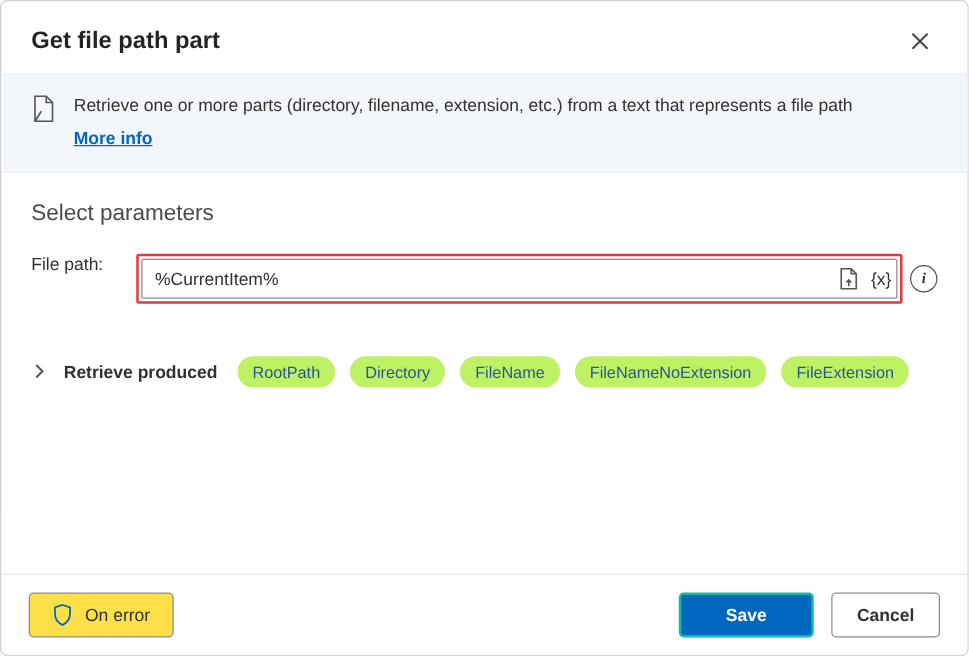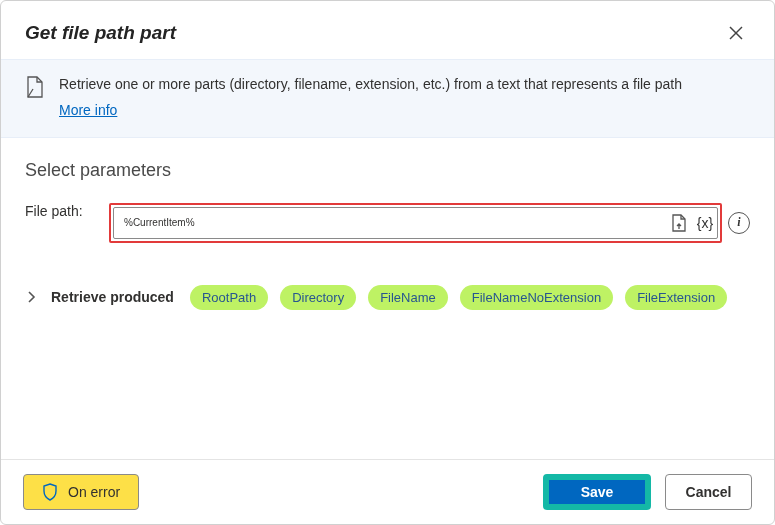--- a/index.html
+++ b/index.html
@@ -2,42 +2,42 @@
 <html><head>
 <meta charset="utf-8">
 <style>
   * { box-sizing: border-box; margin: 0; padding: 0; }
   html, body { width: 775px; height: 525px; font-family: "Segoe UI", Arial, sans-serif; font-size: 14px; color: #323130; }
   .dialog {
     width: 775px; height: 525px; border: 1px solid #d0d0d0; border-radius: 6px;
     display: flex; flex-direction: column; background: #fff; position: relative;
   }
   .header { display: flex; align-items: center; justify-content: space-between; padding: 18px 24px 12px 24px; }
-  .title { font-size: 19px; font-weight: 600; color: #242424; font-style: italic; }
+  .title { font-size: 19px; font-weight: 600; color: #242424; }
   .close-btn { width: 28px; height: 28px; display:flex; align-items:center; justify-content:center; border:none; background:none; cursor:pointer; color:#444; }
   .close-btn svg { width:14px; height:14px; }
 
   .info-banner {
     background: #f3f7fc; border-top: 1px solid #e7eef8; border-bottom: 1px solid #e7eef8;
     padding: 14px 24px 16px 24px; display:flex; gap:14px; align-items:flex-start;
   }
   .info-banner .icon-col { flex:0 0 auto; padding-top:2px; }
   .info-banner .text-col { flex:1 1 auto; color:#323130; line-height:1.45; }
-  .more-info { display:inline-block; margin-top:6px; color:#0067c0; text-decoration:underline; font-size:14px; }
+  .more-info { display:inline-block; margin-top:6px; color:#0067c0; text-decoration:underline; font-size:14px;font-weight:bold; }
 
   .body { padding: 22px 24px 0 24px; flex:1 1 auto; }
   .section-title { font-size:18px; color:#4a4a4a; font-weight:400; margin-bottom:22px; }
 
   .param-row { display:flex; gap:12px; margin-bottom:42px; }
   .param-label { flex:0 0 72px; font-size:14px; color:#323130; }
   .param-field-wrap { position: relative; flex:1 1 auto; display:flex; align-items:center; gap:6px; }
   .field-highlight { border: 2px solid #e23a3a; border-radius:2px; padding:2px; flex:1 1 auto; display:flex; }
   .param-input {
     flex:1 1 auto; height:32px; border:1px solid #8a8a8a; border-radius:2px;
-    padding: 0 64px 0 10px; font-size:10px; color:#323130; outline:none; background:#fff;
+    padding: 0 64px 0 10px; font-size:14px; color:#323130; outline:none; background:#fff;
   }
   .field-icons { position:absolute; right: 36px; top:50%; transform:translateY(-50%); display:flex; gap:8px; color:#555; }
   .field-icons span { display:flex; align-items:center; justify-content:center; width:18px; height:18px; cursor:pointer; }
   .info-btn { width:22px; height:22px; border:1.5px solid #555; border-radius:50%; display:flex; align-items:center; justify-content:center; font-size:12px; font-family: Georgia, serif; font-style: italic; font-weight:bold; cursor:pointer; color:#333; }
 
   .vars-row { display:flex; align-items:center; flex-wrap:wrap; gap:12px; }
   .vars-row .chev { width:14px; display:inline-flex; align-items:center; justify-content:center; color:#555; cursor:pointer; }
   .vars-label { font-weight:600; font-size:14px; color:#323130; margin-right:4px; }
   .pill {
     background:#bef264; color:#28568f; font-size:13px; padding:5px 12px;
@@ -46,21 +46,21 @@
 
   .footer {
     border-top:1px solid #e4e4e4; padding:14px 22px; display:flex; align-items:center; justify-content:space-between;
   }
   .on-error-btn {
     display:flex; align-items:center; gap:10px; border:1px solid #8a8a8a; background:#fde047;
     padding:0 18px; height:36px; border-radius:4px; cursor:pointer; font-size:14px; color:#323130;
   }
   .right-btns { display:flex; gap:14px; }
   .save-btn {
-    width:108px; height:36px; background:#0067c0; color:#fff; border:6px solid #14b8a6;
+    width:108px; height:36px; background:#0067c0; color:#fff; border:2px solid #14b8a6;
     border-radius:4px; font-size:14px; font-weight:600; cursor:pointer;
   }
   .cancel-btn {
     width:87px; height:36px; background:#fff; color:#323130; border:1px solid #8a8a8a;
     border-radius:4px; font-size:14px; font-weight:600; cursor:pointer;
   }
 </style>
 </head>
 <body>
 

